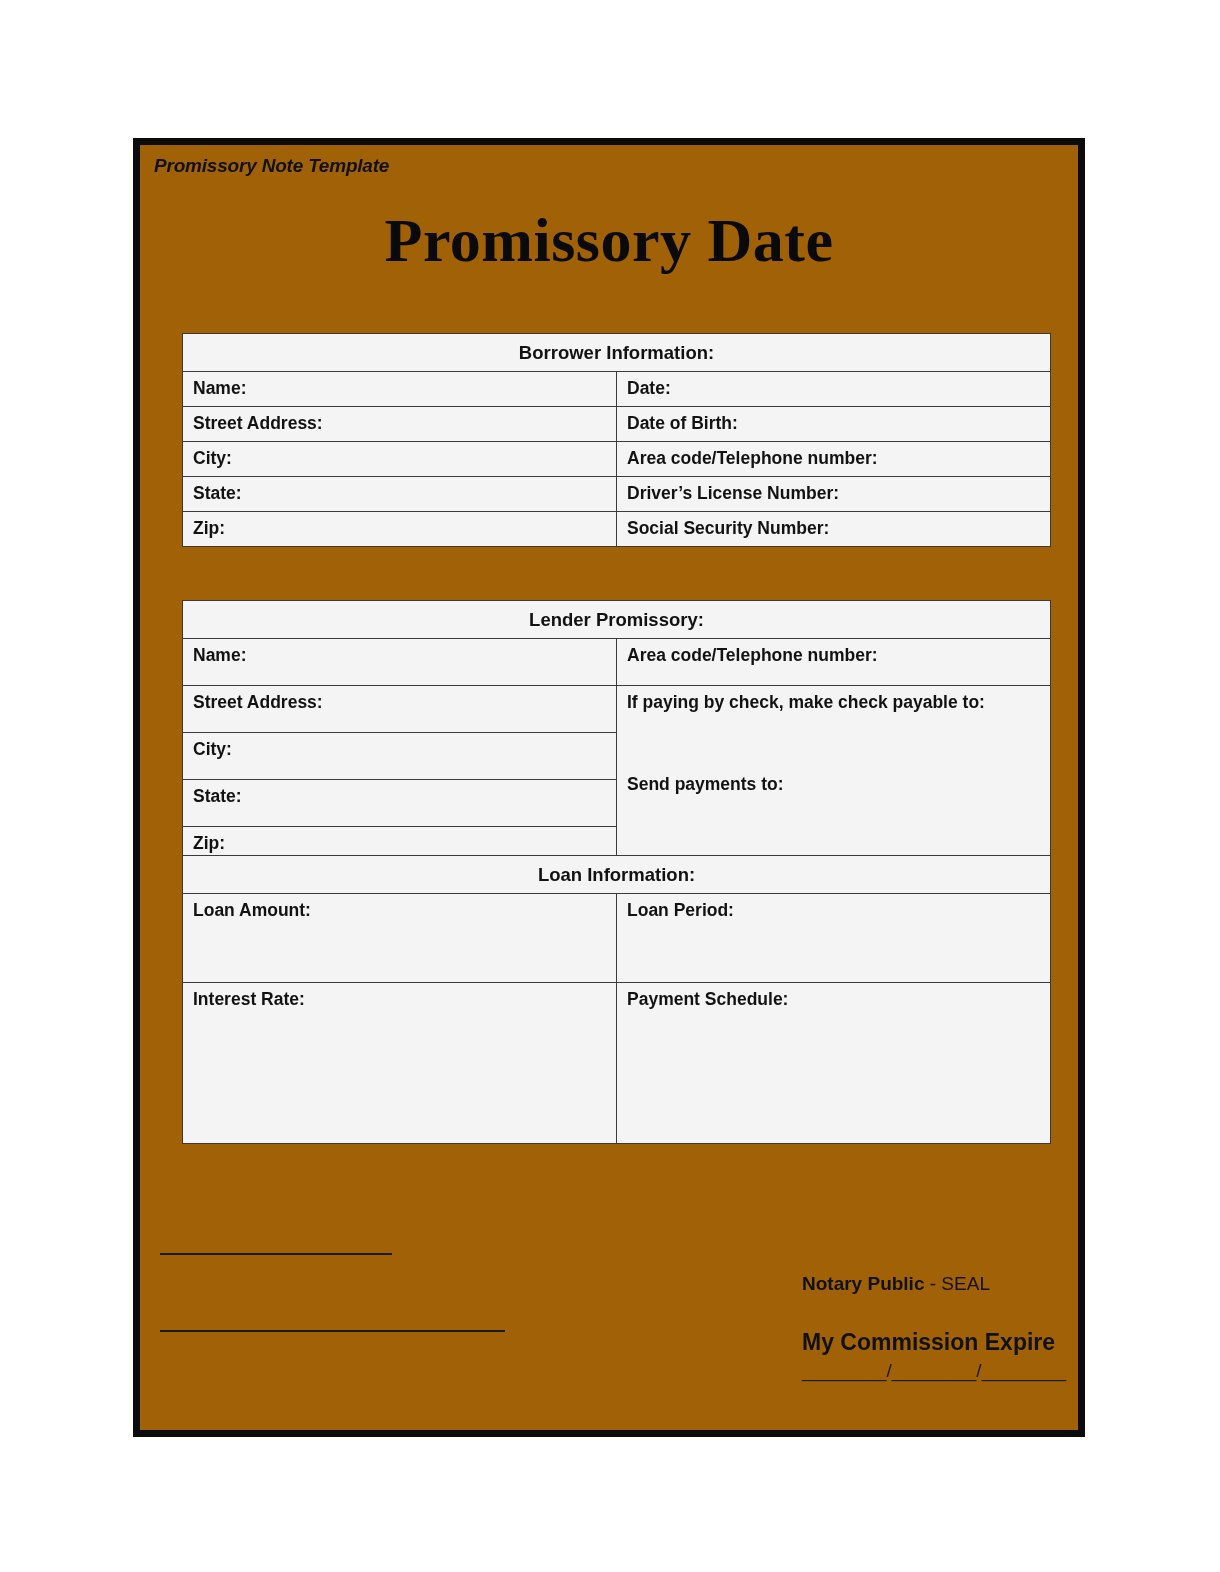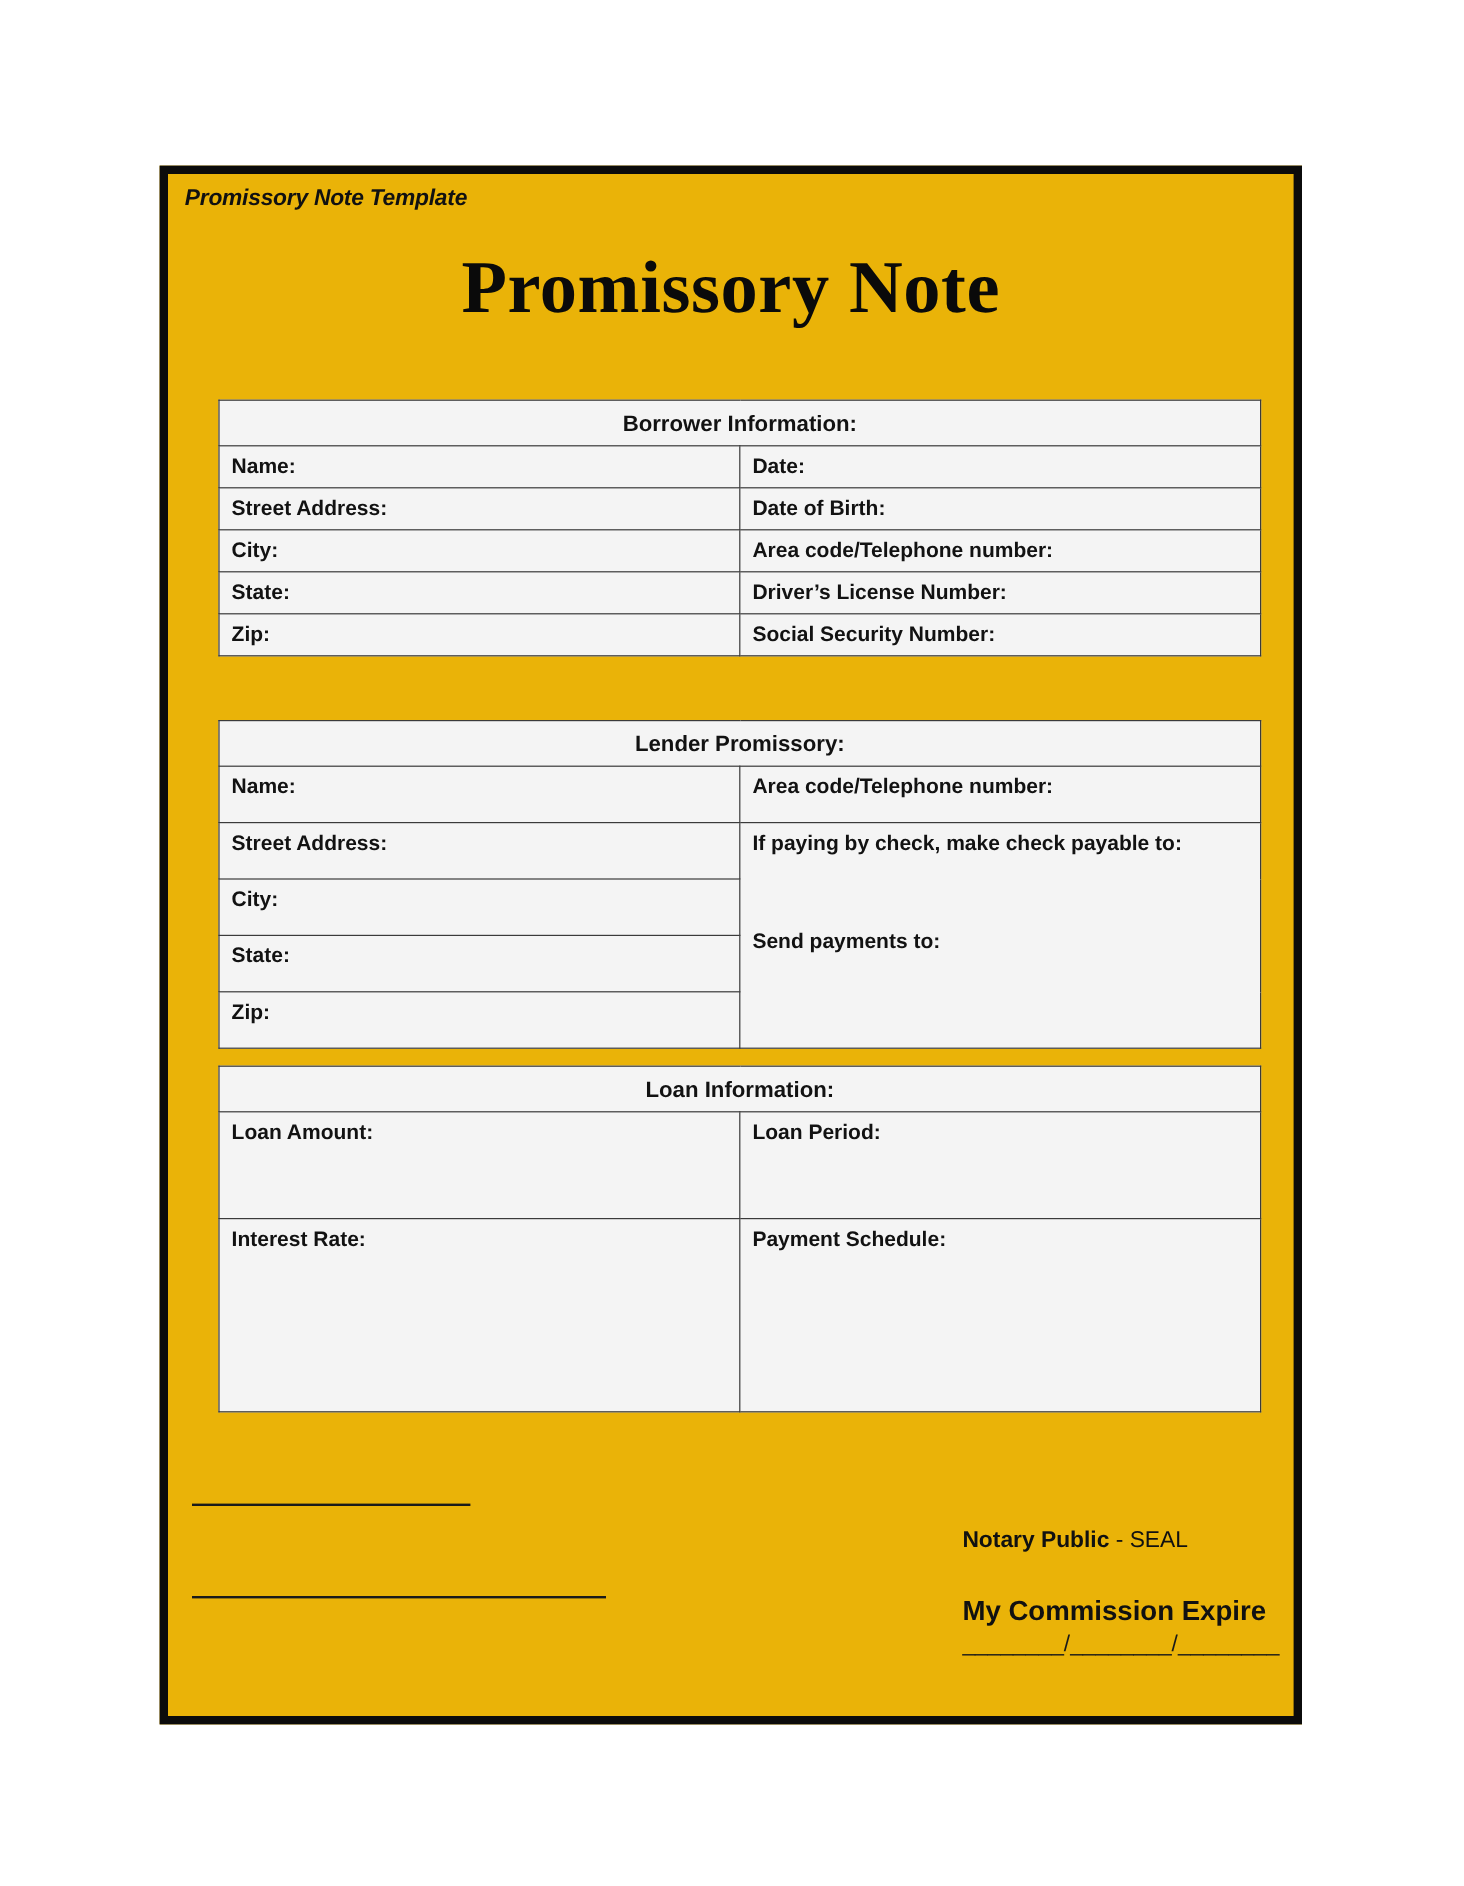--- a/index.html
+++ b/index.html
@@ -17,21 +17,21 @@
   }
 
   
   .page {
     position: absolute;
     left: 133px;
     top: 138px;
     width: 952px;
     height: 1299px;
     box-sizing: border-box;
-    background: #eab308;
+    background: #a16207;
     border: 7px solid #0b0b0b;
   }
   .page-inner {
     position: relative;
     width: 100%;
     height: 100%;
     box-sizing: border-box;
     padding: 0;
   }
 
@@ -84,21 +84,21 @@
   }
   .tbl td.tall {
     vertical-align: top;
   }
   .col-l { width: 434px; }
   .col-r { width: 434px; }
 
   
   #borrower-table { top: 188px; }
   #lender-table   { top: 455px; }
-  #loan-table     { top: 743px; }
+  #loan-table     { top: 710px; }
 
   
   .sig-block {
     position: absolute;
     left: 20px;
     top: 1108px;
     width: 420px;
   }
   .sig-rule {
     height: 0;
@@ -150,21 +150,21 @@
   }
 </style>
 </head>
 <body>
 
 <div class="page">
   <div class="page-inner">
 
     <div class="doc-kicker">Promissory Note Template</div>
 
-    <div class="doc-title">Promissory Note</div>
+    <div class="doc-title">Promissory Date</div>
 
     <table class="tbl" id="borrower-table">
       <colgroup>
           <col class="col-l">
           <col class="col-r">
         </colgroup>
       <tbody>
         <tr>
           <td class="hdr" colspan="2">Borrower Information:</td>
         </tr>

